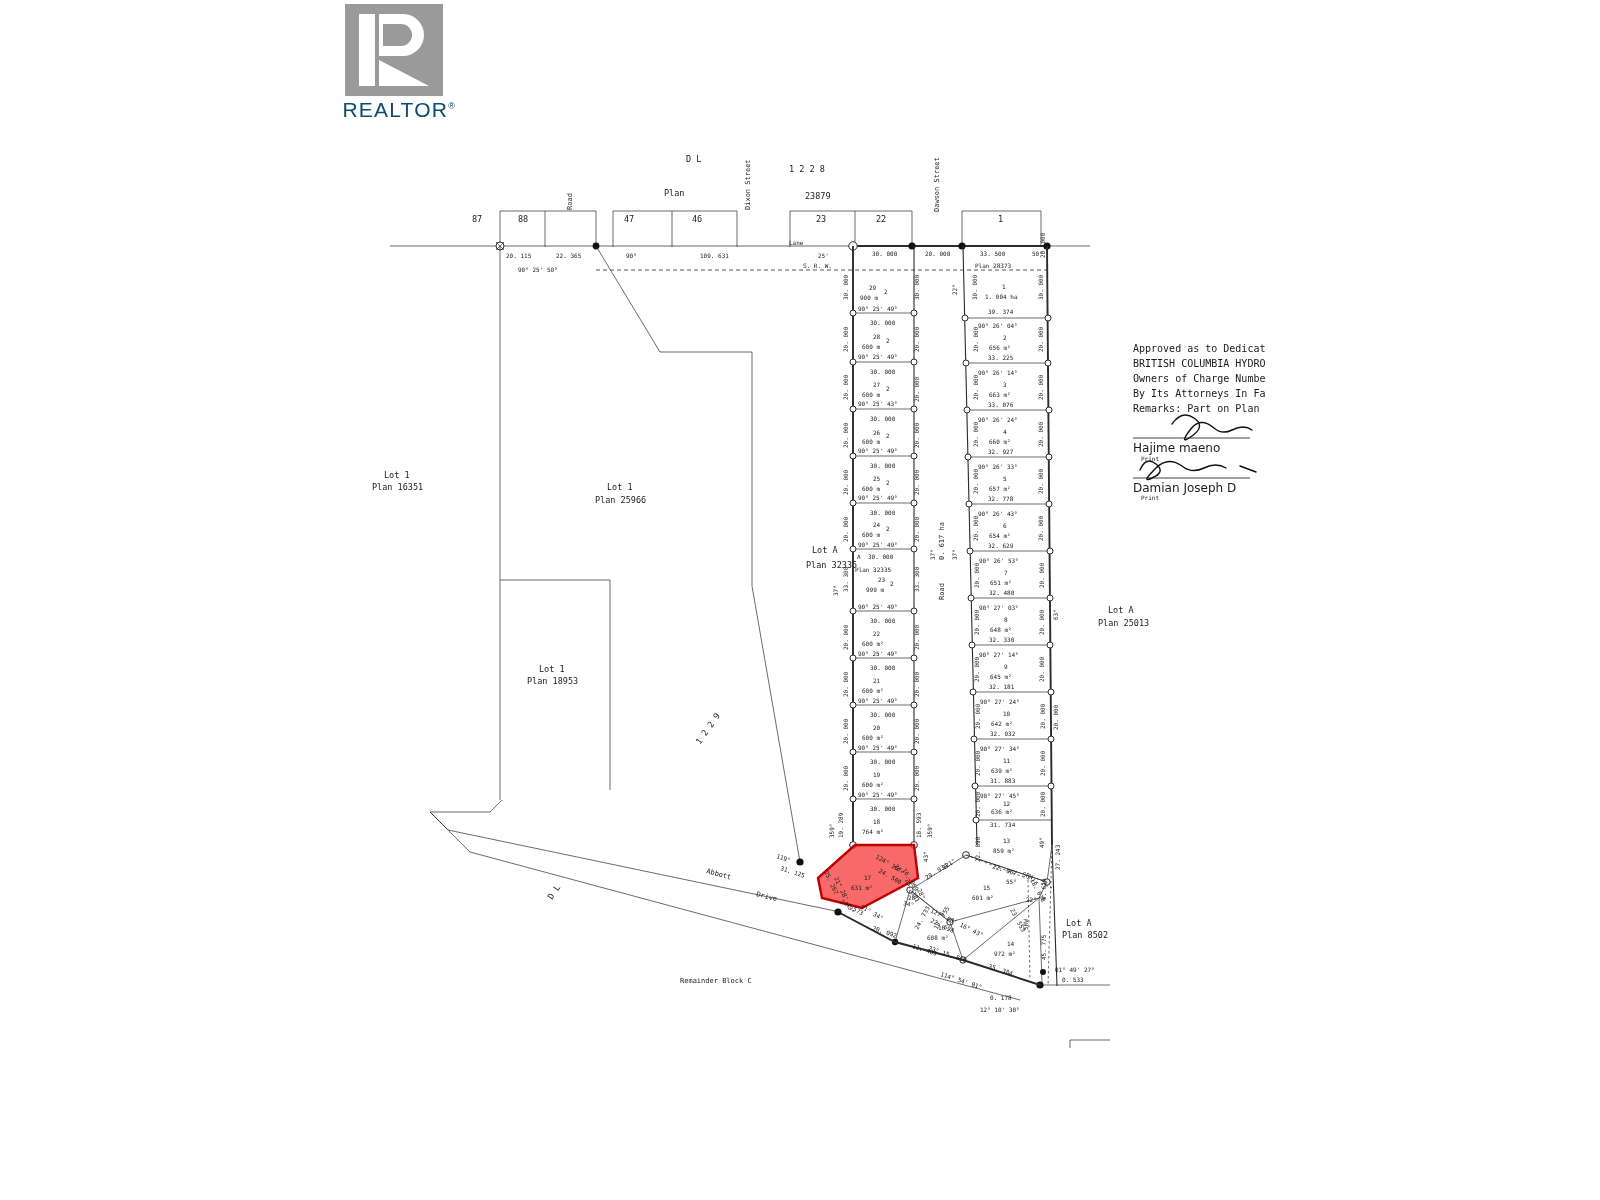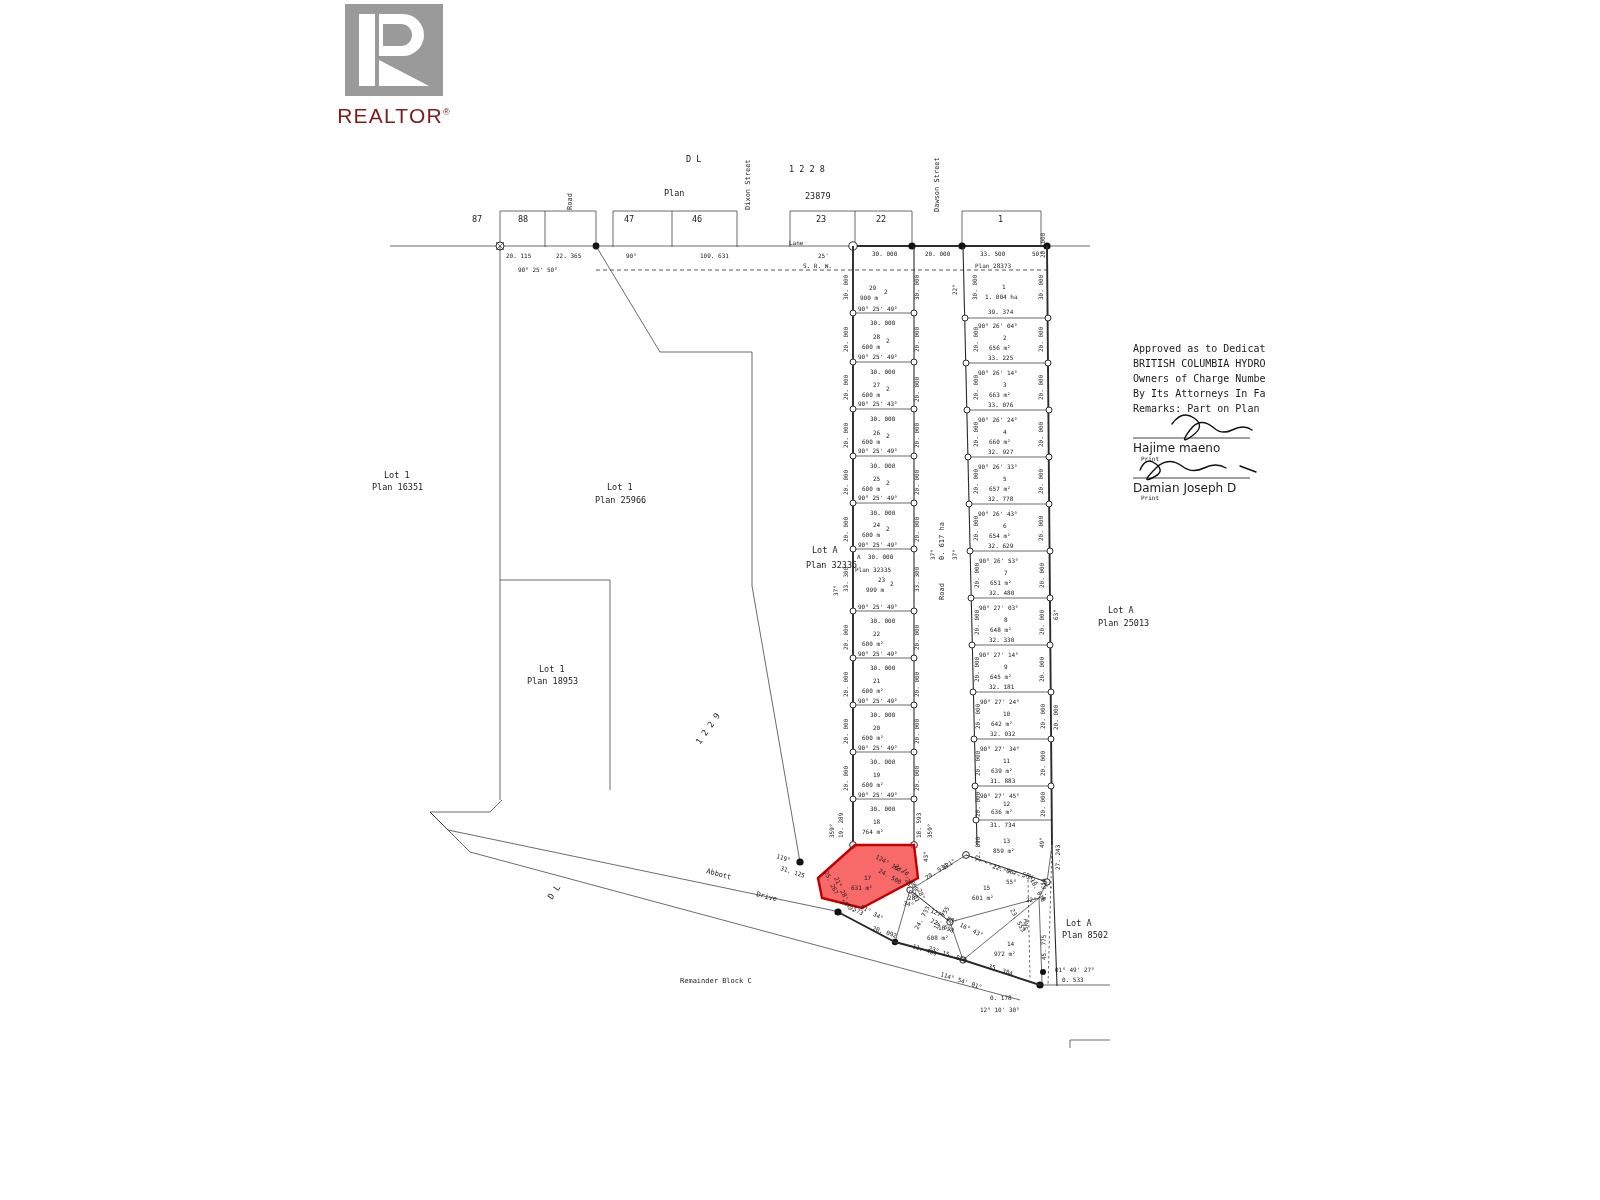--- a/index.html
+++ b/index.html
@@ -2,22 +2,22 @@
 <html><head>
 <meta charset="utf-8">
 <style>
   html,body{margin:0;padding:0;background:#ffffff;}
   body{width:1600px;height:1200px;overflow:hidden;
        font-family:"DejaVu Sans Mono","Liberation Mono",monospace;}
   #page{position:relative;width:1600px;height:1200px;background:#fff;}
   #logo{position:absolute;left:332px;top:4px;width:124px;height:124px;}
   #logo .mark{width:98px;height:92px;background:#9a9a9a;margin:0 auto;position:relative;}
   #logo .mark .r{position:absolute;left:14px;top:10px;width:70px;height:72px;}
-  #logo .word{text-align:center;font-family:"Liberation Sans",sans-serif;
-      font-size:21px;letter-spacing:1.2px;color:#7f1d1d;margin-top:8px;font-weight:400;}
+  #logo .word{text-align:right;font-family:"Liberation Sans",sans-serif;
+      font-size:21px;letter-spacing:1.2px;color:#0c4a6e;margin-top:2px;font-weight:400;}
   #logo .word sup{font-size:9px;vertical-align:super;}
   svg{position:absolute;left:0;top:0;}
   text{font-family:"DejaVu Sans Mono","Liberation Mono",monospace;fill:#1a1a1a;}
   .t{font-size:7px;}
   .tt{font-size:6px;}
   .t9{font-size:8.5px;}
   .ln{stroke:#2b2b2b;fill:none;}
   .thin{stroke-width:0.7;}
   .med{stroke-width:1.1;}
   .hvy{stroke-width:1.9;}

